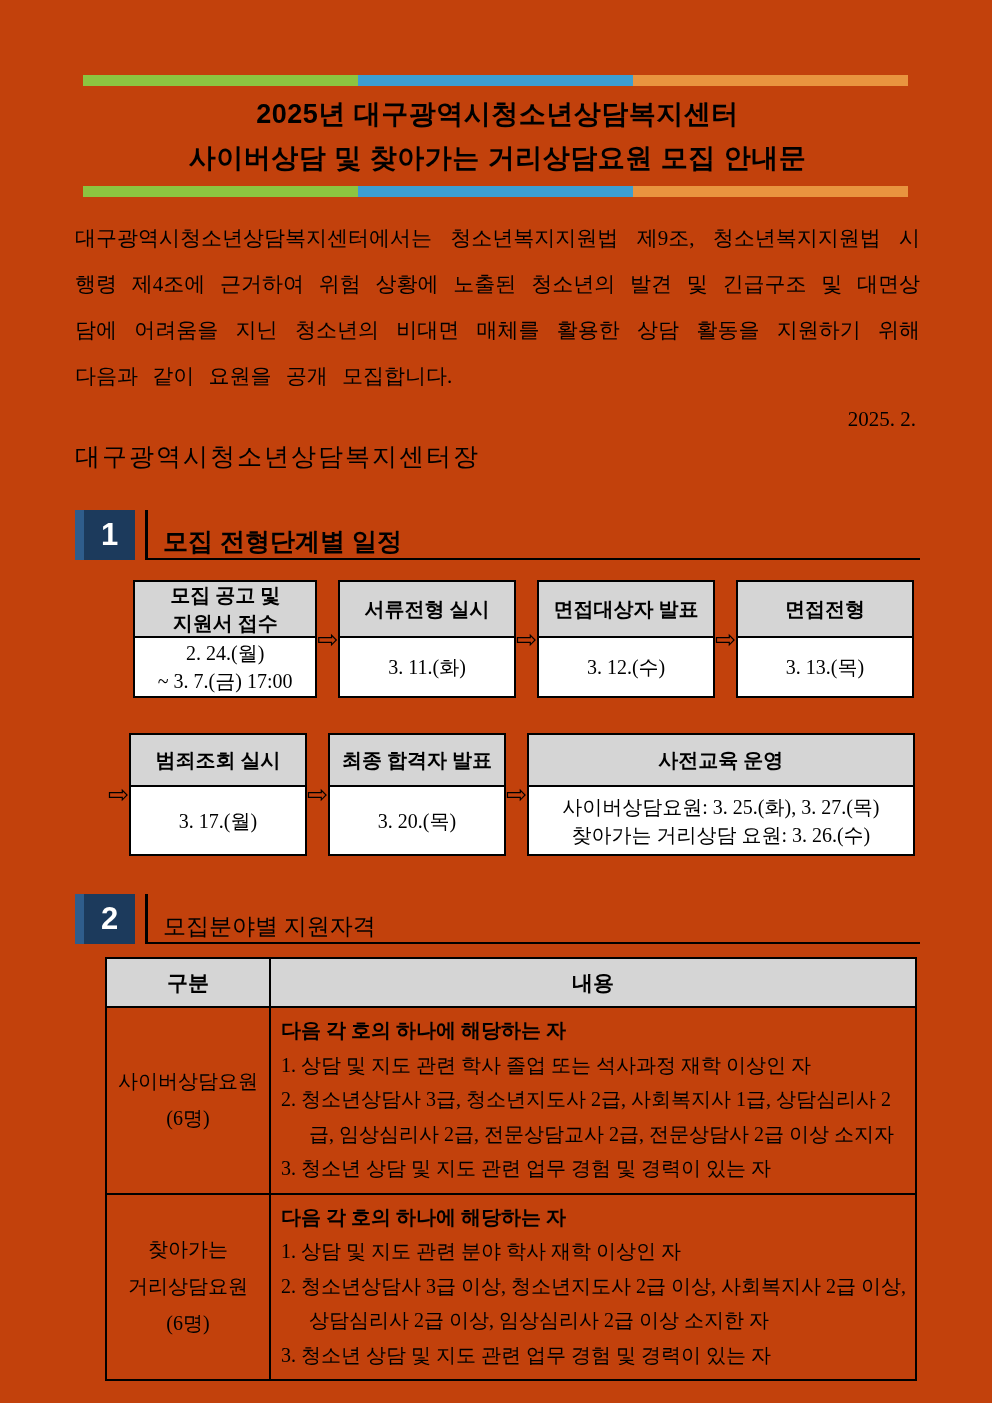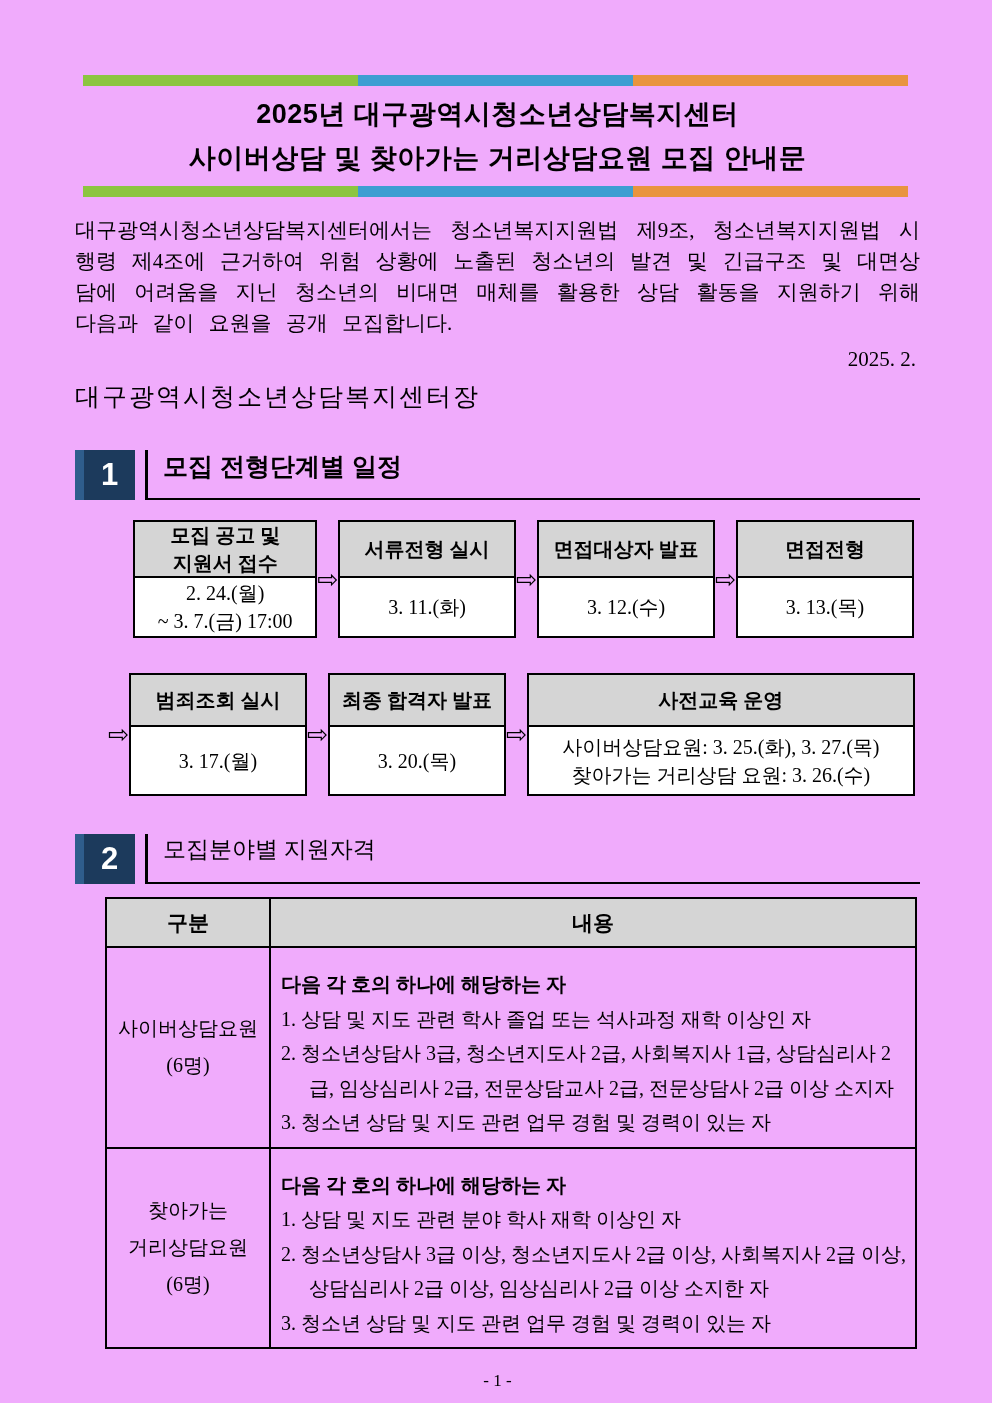--- a/index.html
+++ b/index.html
@@ -1,55 +1,55 @@
 <!DOCTYPE html>
 <html><head>
 <meta charset="utf-8">
 <style>
   html,body { margin:0; padding:0; background:#ffffff; }
   .page {
     width:992px; height:1403px; box-sizing:border-box;
-    padding:75px 72px 0 75px; background:#f0abfc; color:#000;
+    padding:75px 72px 0 75px; background:#c2410c; color:#000;
     font-family:"Liberation Serif", serif; overflow:hidden; position:relative;
   }
 
   
   .color-bar { display:flex; height:11px; margin:0 12px 0 8px; }
   .color-bar .seg { flex:1; }
   .seg-green { background:#8CC540; }
   .seg-blue { background:#3D9ED2; }
   .seg-orange { background:#E9943F; }
   .doc-title {
     text-align:center; font-family:"Liberation Sans", sans-serif;
     font-weight:bold; font-size:27px; line-height:44px; padding:6px 0;
     letter-spacing:0.5px;
   }
 
   
   .intro {
-    margin:18px 0 0 0; font-size:21px; line-height:31px;
+    margin:18px 0 0 0; font-size:21px; line-height:46px;
     text-align:justify; word-spacing:9px;
   }
   .date-line { text-align:right; font-size:21px; margin-top:8px; padding-right:4px; }
   .sig-line { text-align:left; font-size:25px; letter-spacing:2px; margin-top:8px; padding-right:2px; }
 
   
   .sec-header { display:flex; height:50px; }
   .sec-header.s1 { margin-top:37px; }
   .sec-header.s2 { margin-top:38px; }
   .sec-num-box { display:flex; flex:none; }
   .sec-strip { width:9px; background:#2F5D8C; }
   .sec-num {
     width:51px; background:#1C3A5C; color:#fff; display:flex; align-items:center;
     justify-content:center; font-family:"Liberation Sans", sans-serif;
     font-weight:bold; font-size:31px;
   }
   .sec-rule {
     flex:1; margin-left:10px; border-left:3px solid #000; border-bottom:2px solid #000;
-    display:flex; align-items:flex-start; padding-left:15px;
+    display:flex; align-items:flex-end; padding-left:15px;
   }
   .sec-title-1 { font-family:"Liberation Sans", sans-serif; font-weight:bold; font-size:25px; }
   .sec-title-2 { font-family:"Liberation Serif", serif; font-size:23px; }
 
   
   .flow-row { display:flex; align-items:center; justify-content:space-between; }
   .flow-row.r1 { width:782px; margin:20px 0 0 57px;justify-content:flex-end; }
   .flow-row.r2 { width:803px; margin:35px 0 0 33px; }
   .fbox { border:2px solid #000; flex:none; background:#fff; }
   .fb-w1 { width:180px; } .fb-w { width:174px; } .fb-wide { width:384px; }
@@ -69,21 +69,21 @@
   .flow-arrow { font-family:"DejaVu Sans", sans-serif; font-size:25px; line-height:1; flex:none; }
 
   
   .qual-table { border-collapse:collapse; width:812px; margin:13px 0 0 30px; border:2px solid #000; }
   .qual-table th, .qual-table td { border:2px solid #000; }
   .qual-table th {
     background:#D5D5D5; font-size:21px; font-weight:bold; height:47px; padding:0;
   }
   .col-cat { width:162px; }
   td.cat { text-align:center; font-size:20px; line-height:37px; vertical-align:middle; }
-  td.content { padding:19px 6px 7px 10px; font-size:20px; line-height:34.5px; vertical-align:top; }
+  td.content { padding:5px 6px 7px 10px; font-size:20px; line-height:34.5px; vertical-align:top; }
   .content-title { font-weight:bold; }
   .item { padding-left:28px; text-indent:-28px; }
 
   
   .footnote { font-size:15.5px; margin:9px 0 0 34px; }
   .page-num { text-align:center; font-size:17px; margin-top:22px; }
 </style>
 </head>
 <body>
 

